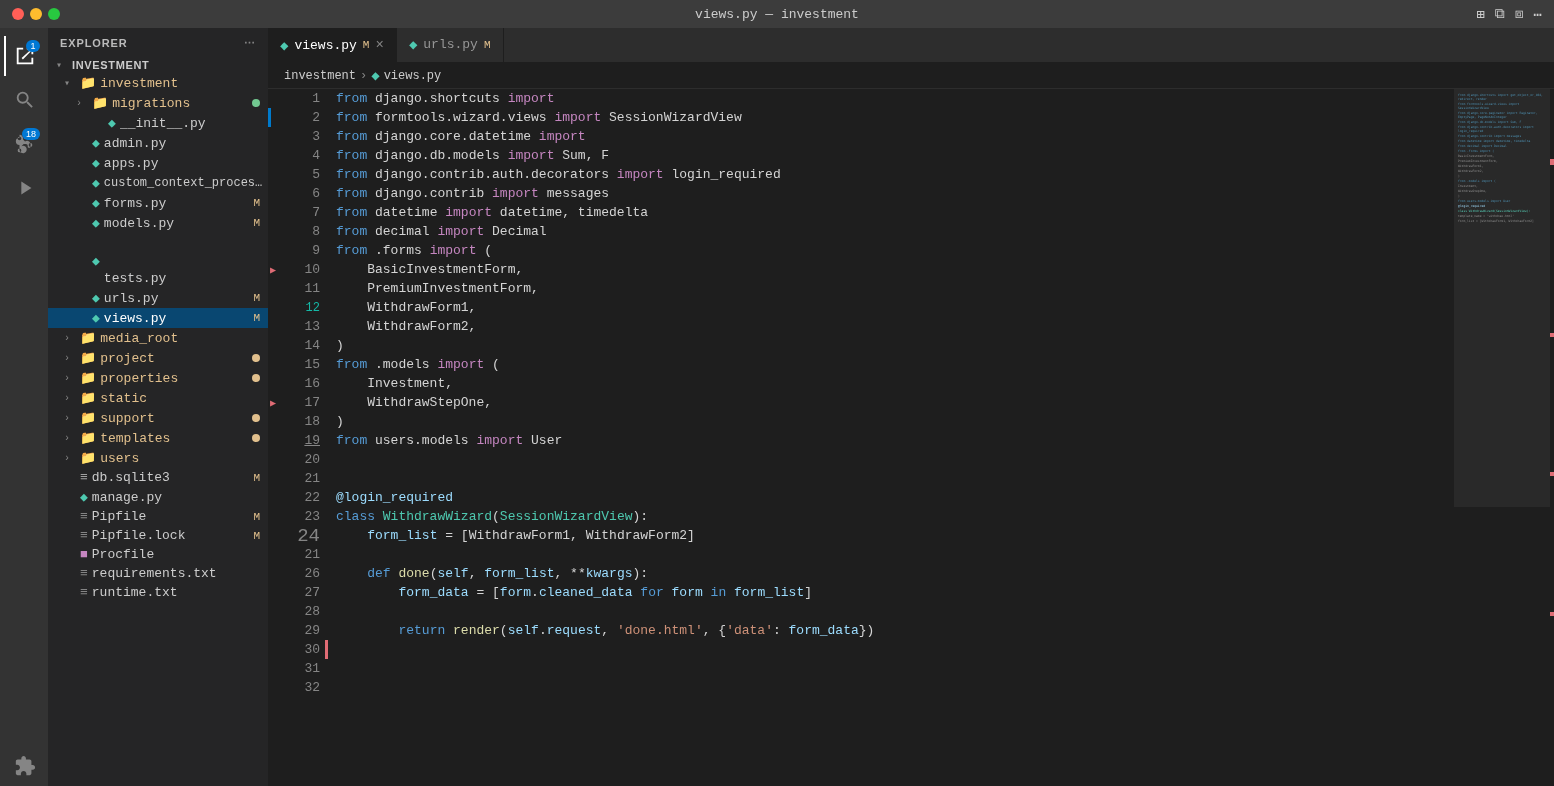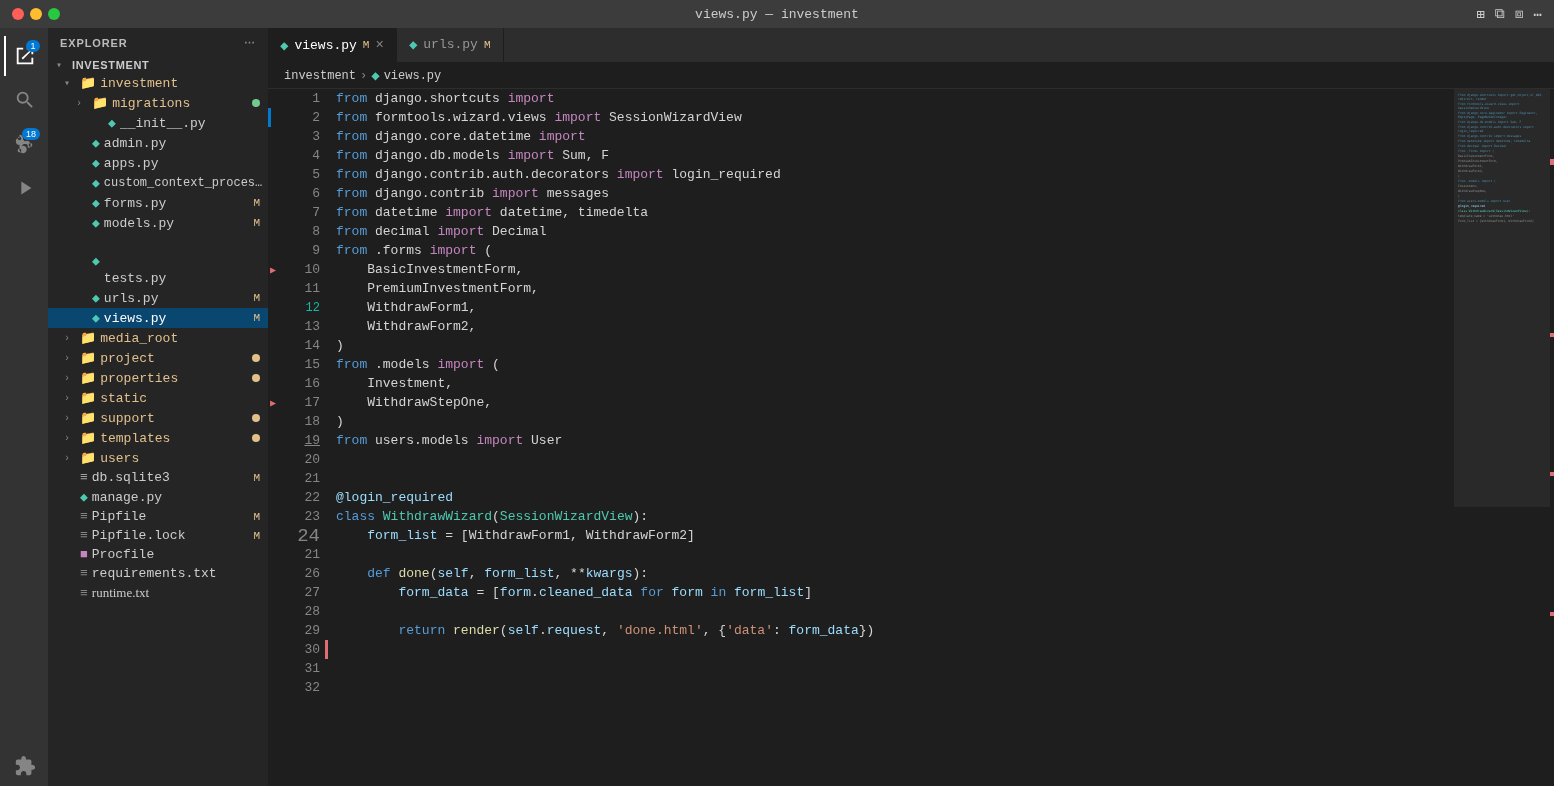--- a/index.html
+++ b/index.html
@@ -506,21 +506,21 @@
 
       <div class="tree-item" style="padding-left:16px;">
         <span class="chevron" style="width:16px;display:inline-block;"></span>
         <span style="margin-right:4px;color:#858585;font-size:13px;">≡</span>
         <span class="item-label" style="flex:1;">requirements.txt</span>
       </div>
 
       <div class="tree-item" style="padding-left:16px;">
         <span class="chevron" style="width:16px;display:inline-block;"></span>
         <span style="margin-right:4px;color:#858585;font-size:13px;">≡</span>
-        <span class="item-label" style="flex:1;font-family:Liberation Serif, serif;">runtime.txt</span>
+        <span class="item-label" style="flex:1;">runtime.txt</span>
       </div>
 
     </div>
   </div>
 
   <div class="editor-area">
 
     <div class="tab-bar">
       <div class="tab active">
         <span class="tab-icon">◆</span>

